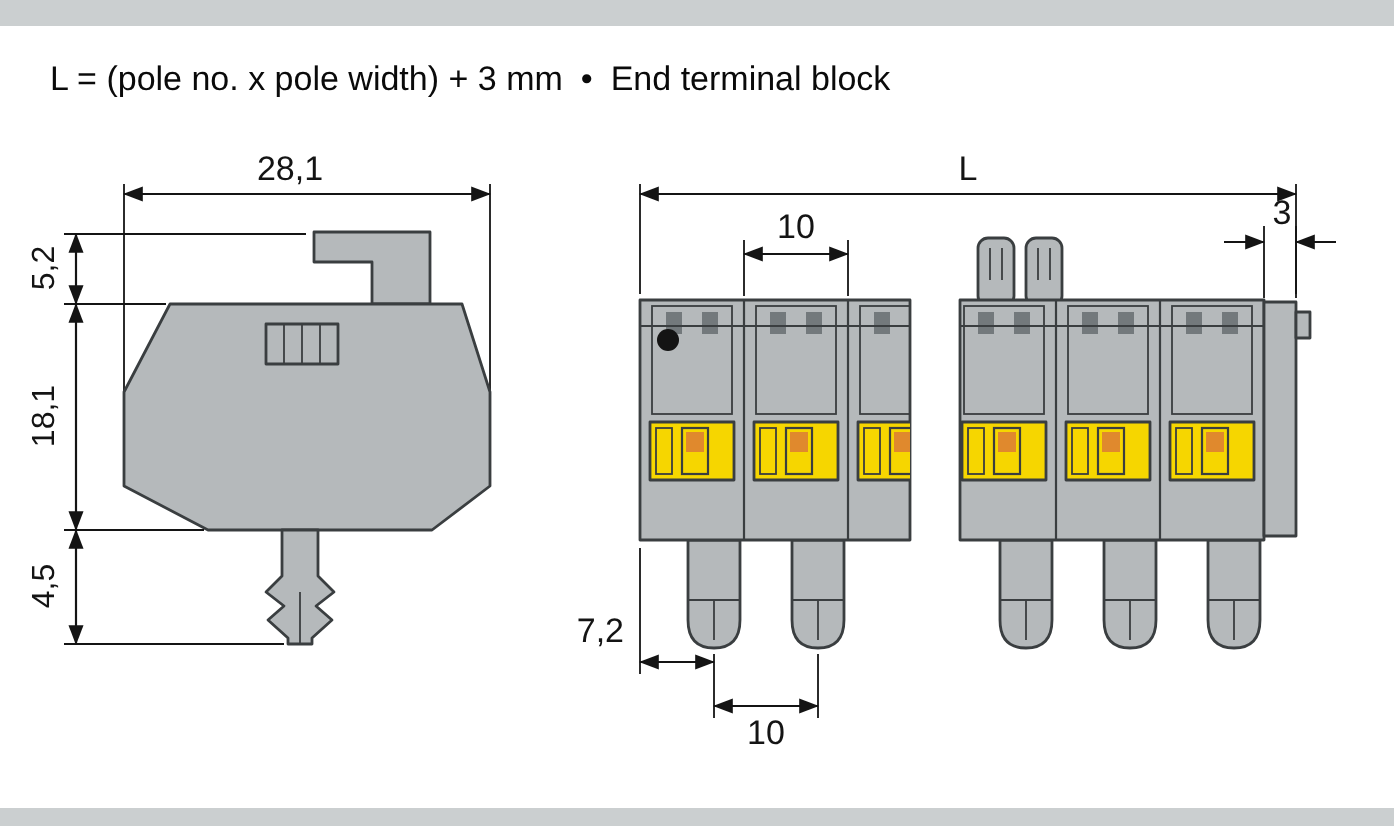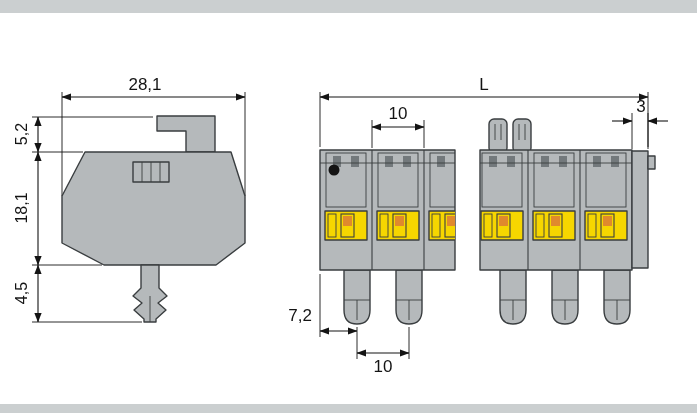--- a/index.html
+++ b/index.html
@@ -32,20 +32,25 @@
   .dim-label { font-size: 17px; fill: var(--dim, #141414); font-family: "Liberation Sans", sans-serif; }
   .dim-label.sm { font-size: 16px; }
 </style>
 </head>
 <body>
 
 <div class="stage">
   <div class="band top"></div>
   <div class="band bottom"></div>
 
+  <div class="title">
+    <span>L = (pole no. x pole width) + 3 mm</span>
+    <span>•</span>
+    <span>End terminal block</span>
+  </div>
 
   <svg class="canvas" width="697" height="413" viewBox="0 0 697 413">
     <defs>
       <marker id="arr" viewBox="0 0 10 10" refX="9.5" refY="5" markerWidth="9" markerHeight="9" orient="auto-start-reverse">
         <path d="M0,1.2 L10,5 L0,8.8 Z" style="fill:var(--dim,#141414)"></path>
       </marker>
       <clipPath id="clipL">
           <rect x="320" y="149" width="135" height="122"></rect>
         </clipPath>
       <clipPath id="clipR">

